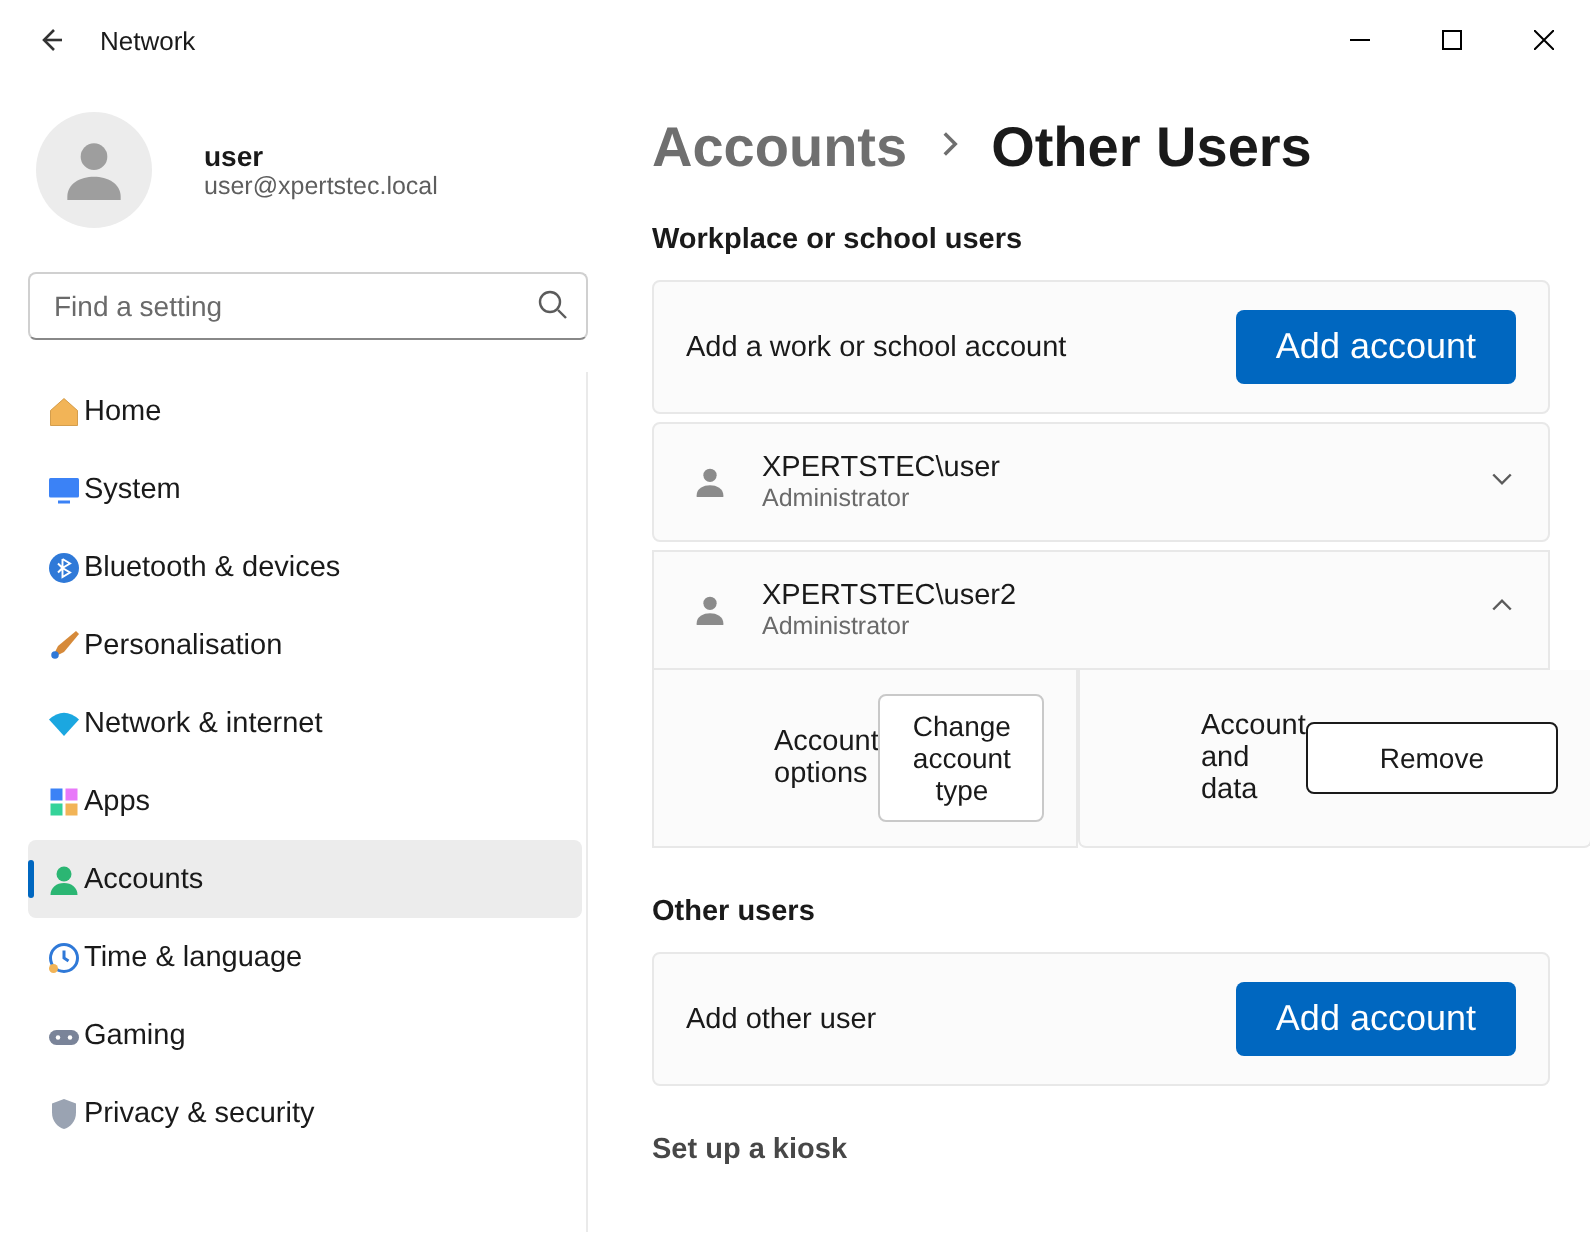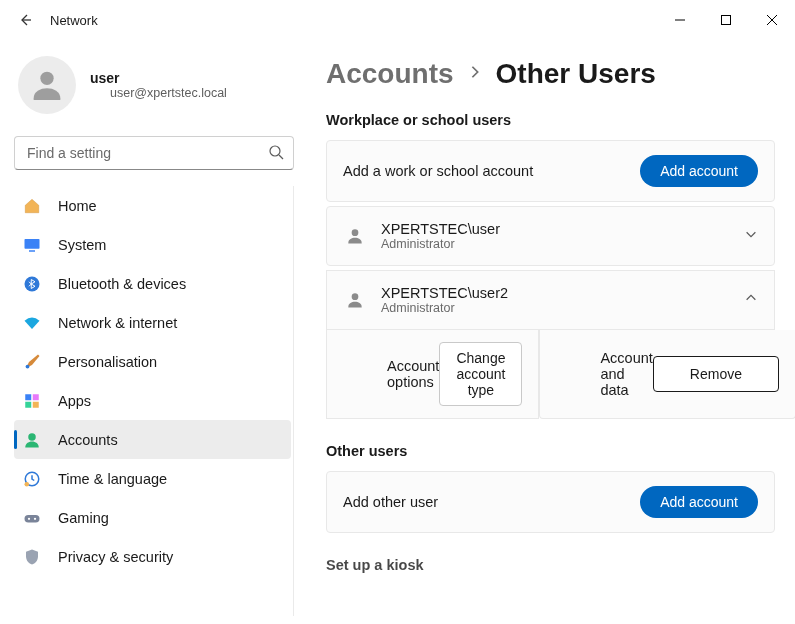--- a/index.html
+++ b/index.html
@@ -8,50 +8,50 @@
     
     .titlebar { height: 40px; display: flex; align-items: center; padding: 0 0 0 10px; }
     .back-btn { width: 30px; height: 30px; display:flex;align-items:center;justify-content:center; border:none; background:none; cursor:pointer; }
     .app-title { font-size: 13px; margin-left: 10px; }
     .win-controls { margin-left:auto; display:flex; }
     .win-btn { width: 46px; height: 30px; display:flex; align-items:center; justify-content:center; border:none; background:none; cursor:pointer; }
 
     
     .layout { display:flex; height: calc(100% - 40px); }
     .sidebar { width: 298px; padding: 8px 4px 8px 14px; display:flex; flex-direction:column; }
-    .profile { display:flex; align-items:center; gap: 14px; padding: 8px 4px 18px 4px; }
+    .profile { display:flex; align-items:center; gap: 26px; padding: 8px 4px 18px 4px; }
     .avatar { width: 58px; height: 58px; border-radius: 50%; background:#ececec; display:flex; align-items:center; justify-content:center; color:#8b8b8b; }
     .profile-name { font-weight:600; font-size:14px; }
-    .profile-email { font-size:12.5px; color:#5e5e5e;margin-left:20px; }
+    .profile-email { font-size:12.5px; color:#5e5e5e; }
 
     .search-wrap { position:relative; margin:4px 0 16px 0; }
     .search { width: 100%; height: 34px; border:1px solid #d0d0d0; border-bottom:1.5px solid #888; border-radius:4px; padding: 0 34px 0 12px; font-size:14px; background:#fff; }
     .search::placeholder { color:#6a6a6a; }
     .search-icon { position:absolute; right:10px; top:8px; color:#5b5b5b; }
 
     .nav { overflow-y:auto; flex:1; border-right:1px solid #eaeaea; padding-right:2px; }
-    .nav-item { display:flex; align-items:center; gap:16px; height:39px; padding:0 10px 0 8px; border-radius:4px; cursor:pointer; font-size:14.5px; position:relative; }
+    .nav-item { display:flex; align-items:center; height:39px; padding:0 10px 0 8px; border-radius:4px; cursor:pointer; font-size:14.5px; position:relative; }
     .nav-item.active { background:#ececec; }
     .nav-item.active::before { content:""; position:absolute; left:0; top:10px; bottom:10px; width:3px; border-radius:2px; background:#0067c0; }
     .nav-icon { width:20px; height:20px; display:flex; align-items:center; justify-content:center; }
 
     
     .main { flex:1; padding: 18px 20px 0 28px; overflow-y:auto; }
     .breadcrumb { display:flex; align-items:center; gap:14px; margin-bottom:22px; }
     .crumb-root { font-size:28px; font-weight:600; color:#6f6f6f; }
     .crumb-chevron { color:#6f6f6f; }
     .crumb-leaf { font-size:28px; font-weight:600; color:#1a1a1a; }
 
     .section-title { font-size:14.5px; font-weight:600; margin:6px 0 12px 0; }
 
     .card-group { display:flex; flex-direction:column; gap:4px; margin-bottom:24px; }
     .card { background:#fbfbfb; border:1px solid #e8e8e8; border-radius:4px; padding: 14px 16px; display:flex; align-items:center; gap:14px; }
     .card-label { font-size:14.5px; flex:1; }
     .card-sub { font-size:12.5px; color:#6a6a6a; }
-    .primary-btn { background:#0067c0; color:#fff; border:none; border-radius:16px; padding:8px 20px; font-size:14px; cursor:pointer; }
+    .primary-btn { background:#0067c0; color:#fff; border:none; border-radius:4px; padding:8px 20px; font-size:18px; cursor:pointer; }
     .secondary-btn { background:#fff; color:#1a1a1a; border:1px solid #c9c9c9; border-radius:4px; padding:7px 16px; font-size:14px; cursor:pointer; }
     .secondary-btn.focused { border:1.5px solid #1a1a1a; padding:9px 36px; }
 
     .user-row { cursor:pointer; }
     .user-avatar { width:24px; height:24px; color:#8b8b8b; display:flex; align-items:center; justify-content:center; }
     .user-row .info { flex:1; }
     .user-row .name { font-size:14.5px; }
 
     .expand-icon { color:#5b5b5b; }
 
@@ -146,33 +146,33 @@
             <svg width="18" height="18" viewBox="0 0 24 24">
               <circle cx="12" cy="12" r="10" fill="#2f79d8"></circle>
               <path d="M11 6 L16 9 L11 12 L16 15 L11 18 V6 M8 9 L11 12 M8 15 L11 12" stroke="#fff" fill="none" stroke-width="1.3"></path>
             </svg>
           </span>
         <span>Bluetooth &amp; devices</span>
       </div>
       <div class="nav-item">
         <span class="nav-icon">
             <svg width="18" height="18" viewBox="0 0 24 24">
-              <path d="M2 9 Q12 0 22 9 L12 20z" fill="#1ba7e0"></path>
-            </svg>
-          </span>
-        <span>Network &amp; internet</span>
-      </div>
-      <div class="nav-item">
-        <span class="nav-icon">
-            <svg width="18" height="18" viewBox="0 0 24 24">
               <path d="M4 20 L8 12 L20 2 L22 4 L12 16 L4 20z" fill="#d68a3a"></path>
               <circle cx="6" cy="18" r="2.5" fill="#2f79d8"></circle>
             </svg>
           </span>
         <span>Personalisation</span>
+      </div>
+      <div class="nav-item">
+        <span class="nav-icon">
+            <svg width="18" height="18" viewBox="0 0 24 24">
+              <path d="M2 9 Q12 0 22 9 L12 20z" fill="#1ba7e0"></path>
+            </svg>
+          </span>
+        <span>Network &amp; internet</span>
       </div>
       <div class="nav-item">
         <span class="nav-icon">
             <svg width="18" height="18" viewBox="0 0 24 24">
               <rect x="3" y="3" width="8" height="8" fill="#3b82f6"></rect>
               <rect x="13" y="3" width="8" height="8" fill="#e879f9"></rect>
               <rect x="3" y="13" width="8" height="8" fill="#34d399"></rect>
               <rect x="13" y="13" width="8" height="8" fill="#f2b457"></rect>
             </svg>
           </span>

